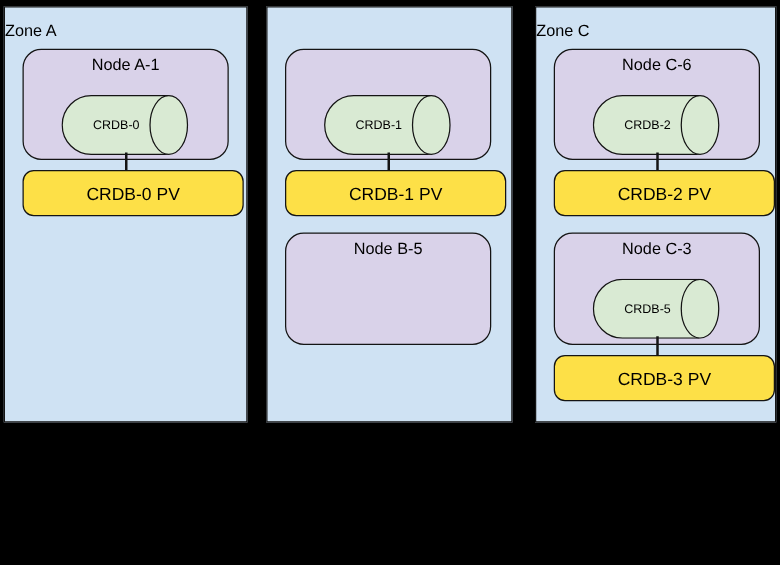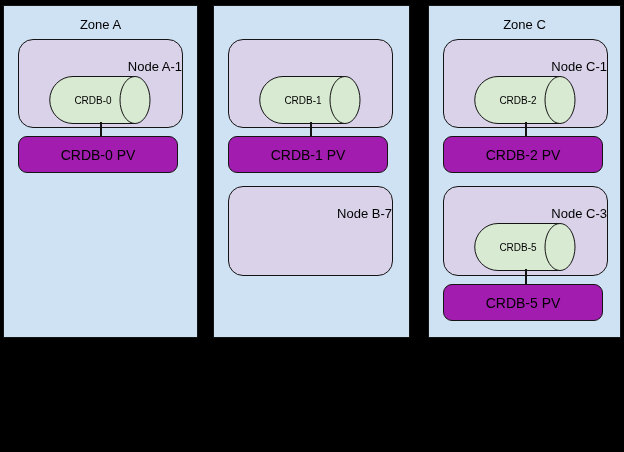--- a/index.html
+++ b/index.html
@@ -14,45 +14,45 @@
   .zone {
     position: absolute; top: 5px; height: 333px;
     background: #cfe2f3;
     border: 1px solid #141414;
     box-sizing: border-box;
   }
   .zone-a { left: 3px;   width: 195px; }
   .zone-b { left: 213px; width: 197px; }
   .zone-c { left: 428px; width: 193px; }
   .zone-title {
-    padding-top: 11px; text-align: center;
+    padding-top: 11px; text-align: left;
     font-size: 13px; line-height: 15px;
   }
   .node {
     position: absolute; left: 14px; width: 165px;
     background: #d9d2e9;
     border: 1px solid #141414;
     border-radius: 15px;
     box-sizing: border-box;
   }
   .node-1 { top: 33px;  height: 89px; }
   .node-2 { top: 180px; height: 90px; }
   .node-title {
-    padding-top: 19px; text-align: right;
+    padding-top: 4px; text-align: center;
     font-size: 13px; line-height: 15px;
   }
   .cyl { position: absolute; left: 30px; top: 36px; }
   .cyl path, .cyl ellipse { fill: #d9ead3; stroke: #141414; stroke-width: 1; }
   .cyl text { font-size: 10px; fill: #000000; font-family: "Liberation Sans", sans-serif; }
   .connector { position: absolute; left: 96px; width: 2px; background: #141414; }
   .connector-1 { top: 116px; height: 14px; }
   .connector-2 { top: 263px; height: 15px; }
   .pv {
-    position: absolute; left: 14px; width: 160px; height: 37px;
-    background: #a21caf;
+    position: absolute; left: 14px; width: 177px; height: 37px;
+    background: #fde047;
     border: 1px solid #141414;
     border-radius: 9px;
     box-sizing: border-box;
     display: flex; align-items: center; justify-content: center;
     font-size: 14px;
   }
   .pv-1 { top: 130px; }
   .pv-2 { top: 278px; }
 </style>
 </head>
@@ -80,43 +80,43 @@
       <path d="M 85 0.5 H 24 A 23.25 23.5 0 0 0 24 47.5 H 85 Z"></path>
       <ellipse cx="86" cy="24" rx="15" ry="23.5"></ellipse>
       <text x="44" y="27.5" text-anchor="middle">CRDB-1</text>
     </svg>
   </div>
   <div class="connector connector-1"></div>
   <div class="pv pv-1">
     <span>CRDB-1 PV</span>
   </div>
   <div class="node node-2">
-    <div class="node-title">Node B-7</div>
+    <div class="node-title">Node B-5</div>
   </div>
 </div>
 
 <div class="zone zone-c">
   <div class="zone-title">Zone C</div>
   <div class="node node-1">
-    <div class="node-title">Node C-1</div>
+    <div class="node-title">Node C-6</div>
     <svg class="cyl" width="102" height="48" viewBox="0 0 102 48">
       <path d="M 85 0.5 H 24 A 23.25 23.5 0 0 0 24 47.5 H 85 Z"></path>
       <ellipse cx="86" cy="24" rx="15" ry="23.5"></ellipse>
       <text x="44" y="27.5" text-anchor="middle">CRDB-2</text>
     </svg>
   </div>
   <div class="connector connector-1"></div>
   <div class="pv pv-1">
     <span>CRDB-2 PV</span>
   </div>
   <div class="node node-2">
     <div class="node-title">Node C-3</div>
     <svg class="cyl" width="102" height="48" viewBox="0 0 102 48">
       <path d="M 85 0.5 H 24 A 23.25 23.5 0 0 0 24 47.5 H 85 Z"></path>
       <ellipse cx="86" cy="24" rx="15" ry="23.5"></ellipse>
       <text x="44" y="27.5" text-anchor="middle">CRDB-5</text>
     </svg>
   </div>
   <div class="connector connector-2"></div>
   <div class="pv pv-2">
-    <span>CRDB-5 PV</span>
+    <span>CRDB-3 PV</span>
   </div>
 </div>
 
 </body></html>

